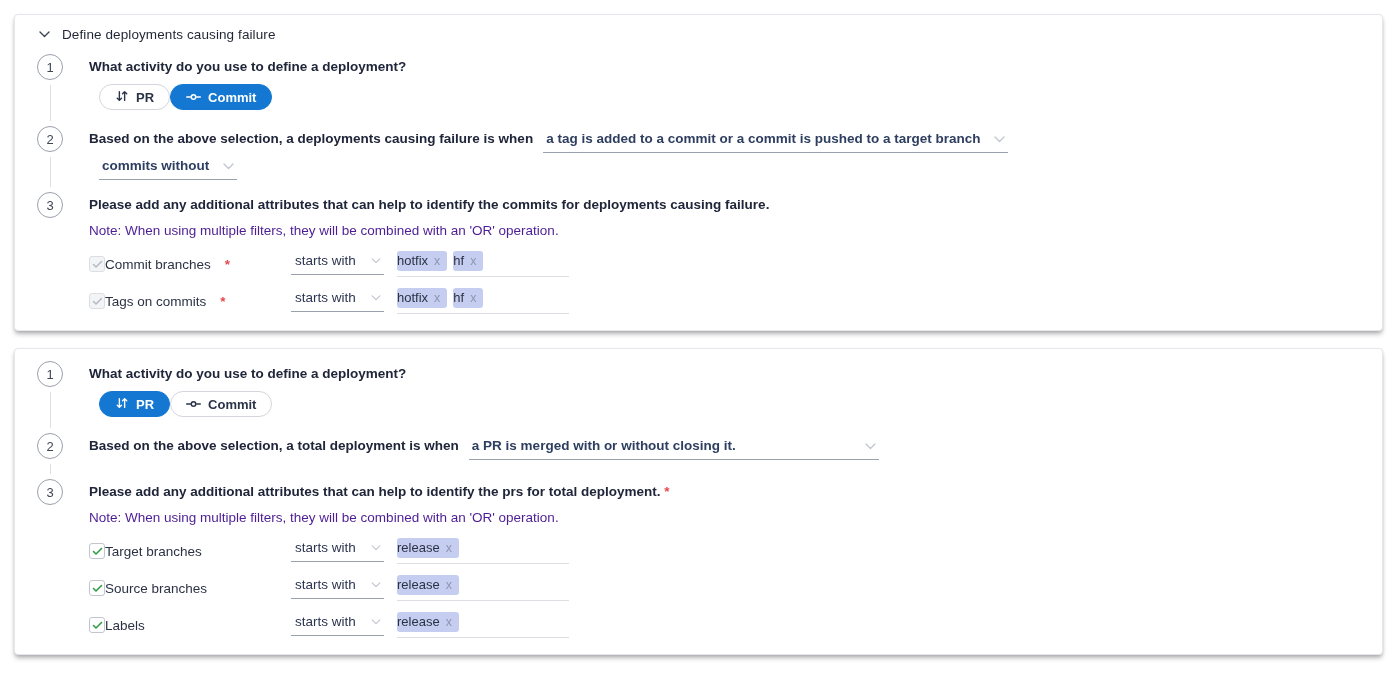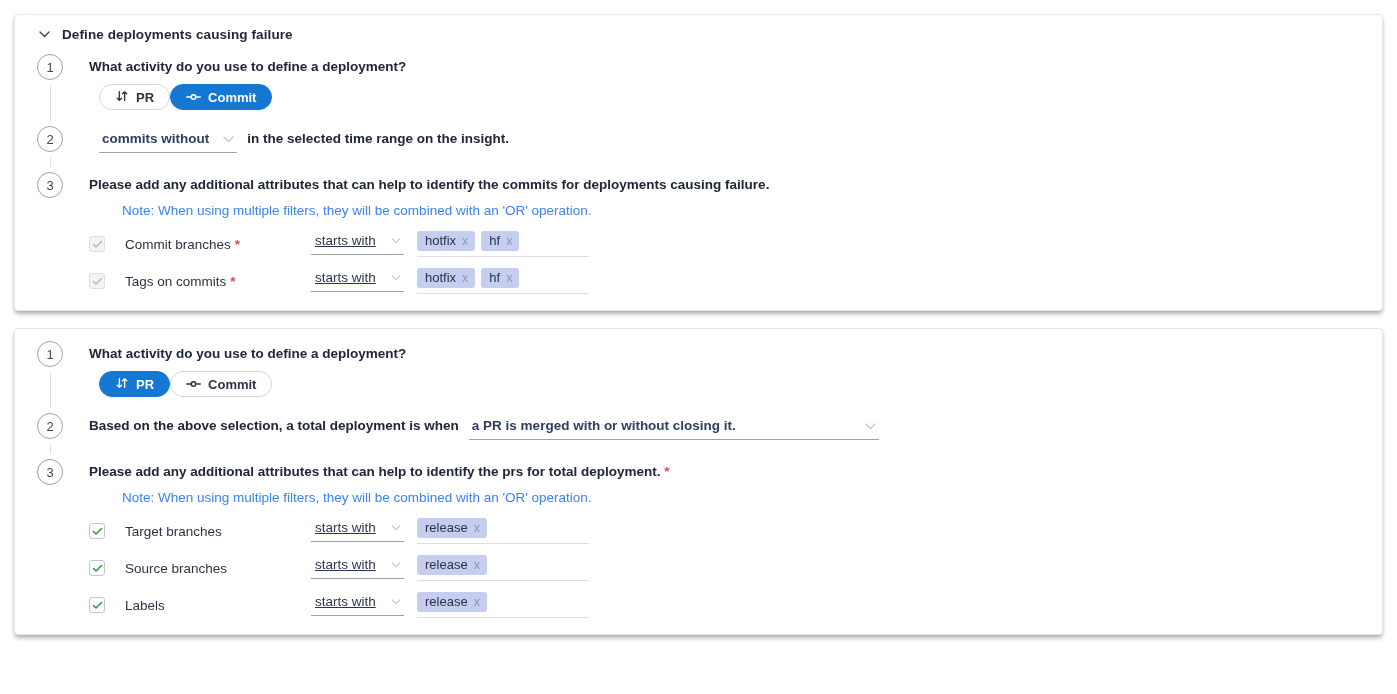--- a/index.html
+++ b/index.html
@@ -15,21 +15,21 @@
     background:#fff;
     border:1px solid #e4e7eb;
     border-radius:4px;
     box-shadow:0 4px 5px -1px rgba(0,0,0,0.28), 0 1px 3px rgba(0,0,0,0.10);
     padding:12px 22px 14px 22px;
   }
   .panel + .panel { margin-top:17px; }
 
   .panel-head { display:flex; align-items:center; gap:10px; margin-bottom:12px; padding-left:0px; }
   .collapse-btn { display:inline-flex; align-items:center; cursor:pointer; padding:2px; }
-  .panel-title { font-size:13.5px; font-weight:700; color:#1f2534; letter-spacing:.1px; }
+  .panel-title { font-size:13.5px; font-weight:400; color:#1f2534; letter-spacing:.1px; }
   .info-btn { display:inline-flex; align-items:center; cursor:pointer; margin-left:2px; }
 
   .step { display:flex; }
   .rail { width:26px; display:flex; flex-direction:column; align-items:center; flex-shrink:0; }
   .circle {
     width:26px; height:26px; border:1px solid #9aa0ab; border-radius:50%;
     display:flex; align-items:center; justify-content:center;
     font-size:13px; color:#3f4654; background:#fff; flex-shrink:0;
   }
   .rail-line { width:1px; flex:1; background:#dcdfe4; margin:5px 0; min-height:10px; }
@@ -50,40 +50,40 @@
   .inline-line + .inline-line { margin-top:4px; }
   .sel {
     display:inline-flex; align-items:center; justify-content:space-between;
     border-bottom:1px solid #9aa1ac; margin:0 10px; padding:0 3px 4px 3px;
     color:#2e3e60; font-weight:600; cursor:pointer; line-height:18px;
   }
   .sel-wide { min-width:410px; }
   .sel-narrow { min-width:112px; }
   .chev { flex-shrink:0; margin-left:14px; display:inline-flex; align-self:center; }
 
-  .note { font-size:13.5px; font-weight:400; color:#3b82f6; margin-top:4px; line-height:18px;margin-left:33px; }
+  .note { font-size:13.5px; font-weight:400; color:#4c1d95; margin-top:4px; line-height:18px; }
 
   .filter-row { display:flex; align-items:center; margin-top:11px; height:26px; }
   .cb {
     width:16px; height:16px; border-radius:3px; border:1px solid #c0c5cf; background:#fff;
     display:flex; align-items:center; justify-content:center; cursor:pointer; flex-shrink:0;
   }
   .cb.disabled { background:#f3f4f6; border-color:#dbdee3; cursor:default; }
-  .filter-label { width:186px; margin-left:20px; font-size:13.5px; font-weight:400; color:#2b3244; display:flex; gap:4px; }
+  .filter-label { width:186px; margin-left:0; font-size:13.5px; font-weight:400; color:#2b3244; display:flex; gap:14px; }
   .op-sel {
     width:93px; display:flex; align-items:center; justify-content:space-between;
-    border-bottom:1px solid #9aa1ac; padding:0 3px 6px 4px; font-size:13.5px; color:#2c3550; cursor:pointer;text-decoration:underline;
+    border-bottom:1px solid #9aa1ac; padding:0 3px 6px 4px; font-size:13.5px; color:#2c3550; cursor:pointer;
   }
   .op-sel .chev { margin-left:6px; }
   .tag-field {
     width:172px; margin-left:13px; border-bottom:1px solid #dcdee3;
     display:flex; gap:6px; padding-bottom:5px; align-items:center; cursor:text;
   }
   .tag {
-    background:#c5cef1; border-radius:3px; padding:2px 7px 3px 8px; font-size:13px; color:#2b3244;
+    background:#c5cef1; border-radius:3px; padding:2px 7px 3px 0; font-size:13px; color:#2b3244;
     display:inline-flex; align-items:center; gap:6px; line-height:15px;
   }
   .tag .x { color:#8f96ad; font-size:12.5px; cursor:pointer; line-height:12px; }
 
   .req { color:#e5484d; font-weight:700; }
 </style>
 </head>
 <body>
 
 <div class="panel">
@@ -131,29 +131,39 @@
     </div>
   </div>
 
   <div class="step">
     <div class="rail">
       <div class="circle">2</div>
       <div class="rail-line"></div>
     </div>
     <div class="step-content">
       <div class="inline-line">
+        <span>Based on the above selection, a deployments causing failure is when</span>
+        <span class="sel sel-wide">
+          <span>a tag is added to a commit or a commit is pushed to a target branch</span>
+          <span class="chev">
+            <svg width="11" height="7" viewBox="0 0 11 7">
+                <polyline points="1,1 5.5,5.5 10,1" fill="none" stroke="#c0c5cf" stroke-width="1.3" stroke-linecap="round" stroke-linejoin="round"></polyline>
+              </svg>
+          </span>
+        </span>
+      </div>
+      <div class="inline-line">
         <span class="sel sel-narrow">
           <span>commits without</span>
           <span class="chev">
             <svg width="11" height="7" viewBox="0 0 11 7">
                 <polyline points="1,1 5.5,5.5 10,1" fill="none" stroke="#c0c5cf" stroke-width="1.3" stroke-linecap="round" stroke-linejoin="round"></polyline>
               </svg>
           </span>
         </span>
-        <span>in the selected time range on the insight.</span>
       </div>
     </div>
   </div>
 
   <div class="step">
     <div class="rail">
       <div class="circle">3</div>
     </div>
     <div class="step-content">
       <div class="q">Please add any additional attributes that can help to identify the commits for deployments causing failure.</div>

